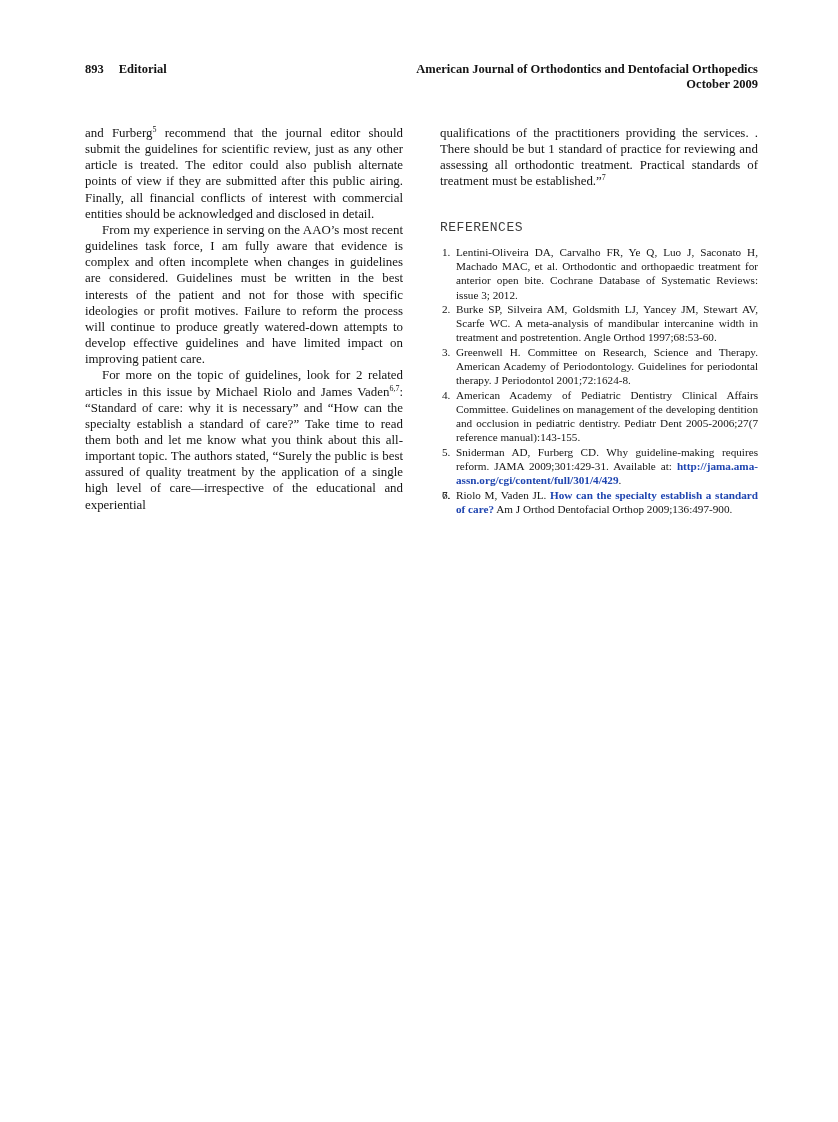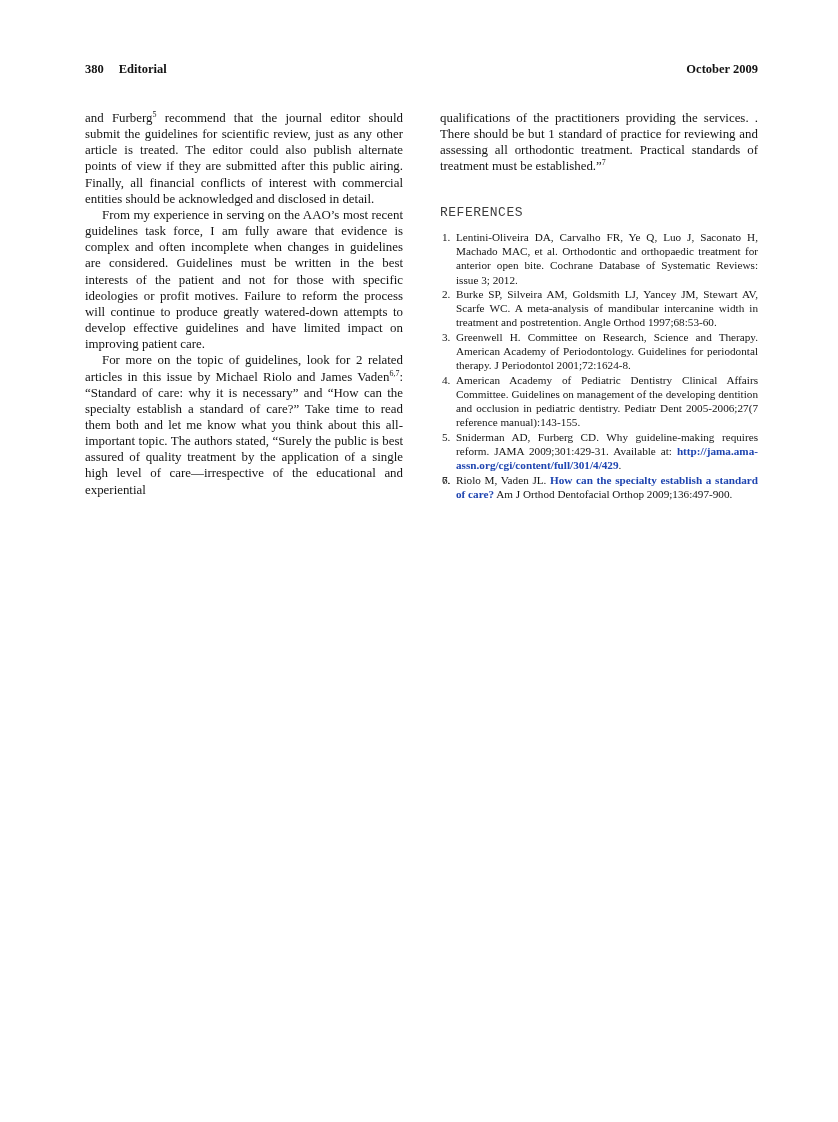--- a/index.html
+++ b/index.html
@@ -74,24 +74,25 @@
     font-weight: bold;
   }
 </style>
 </head>
 <body>
 
 <div class="page">
 
   <header class="page-header">
     <div class="header-left">
-      <span>380</span>
+      <span>893</span>
       <span>Editorial</span>
     </div>
     <div class="header-right">
+      <div>American Journal of Orthodontics and Dentofacial Orthopedics</div>
       <div>October 2009</div>
     </div>
   </header>
 
   <main class="columns">
     <section class="col" id="col-left">
         <p class="body-para"><span>and Furberg</span><sup>5</sup><span> recommend that the journal editor should submit the guidelines for scientific review, just as any other article is treated. The editor could also publish alternate points of view if they are submitted after this public airing. Finally, all financial conflicts of interest with commercial entities should be acknowledged and disclosed in detail.</span></p>
         <p class="body-para indent"><span>From my experience in serving on the AAO’s most recent guidelines task force, I am fully aware that evidence is complex and often incomplete when changes in guidelines are considered. Guidelines must be written in the best interests of the patient and not for those with specific ideologies or profit motives. Failure to reform the process will continue to produce greatly watered-down attempts to develop effective guidelines and have limited impact on improving patient care.</span></p>
         <p class="body-para indent"><span>For more on the topic of guidelines, look for 2 related articles in this issue by Michael Riolo and James Vaden</span><sup>6,7</sup><span>: “Standard of care: why it is necessary” and “How can the specialty establish a standard of care?” Take time to read them both and let me know what you think about this all-important topic. The authors stated, “Surely the public is best assured of quality treatment by the application of a single high level of care—irrespective of the educational and experiential</span></p>
       </section>

